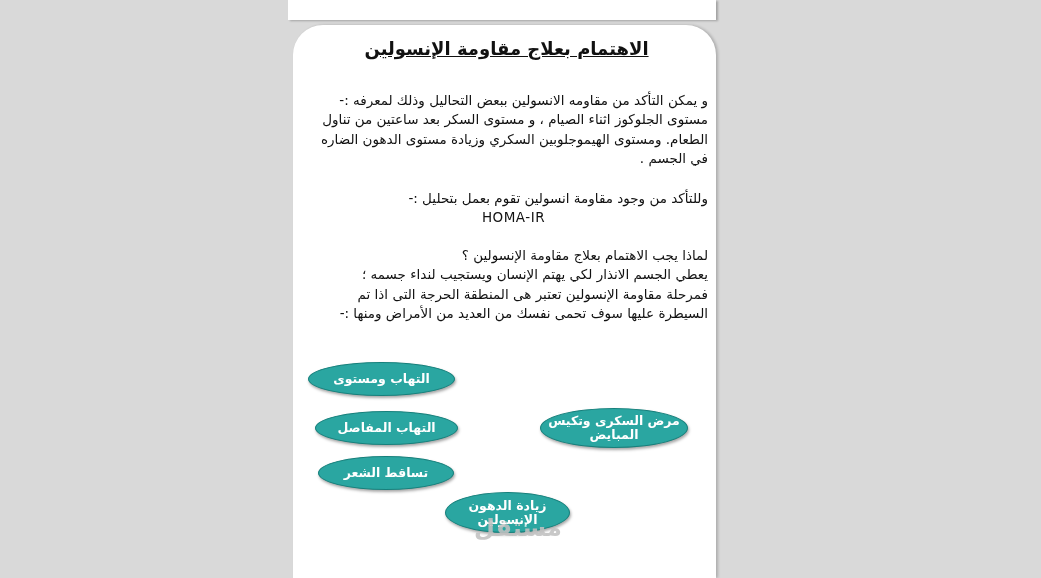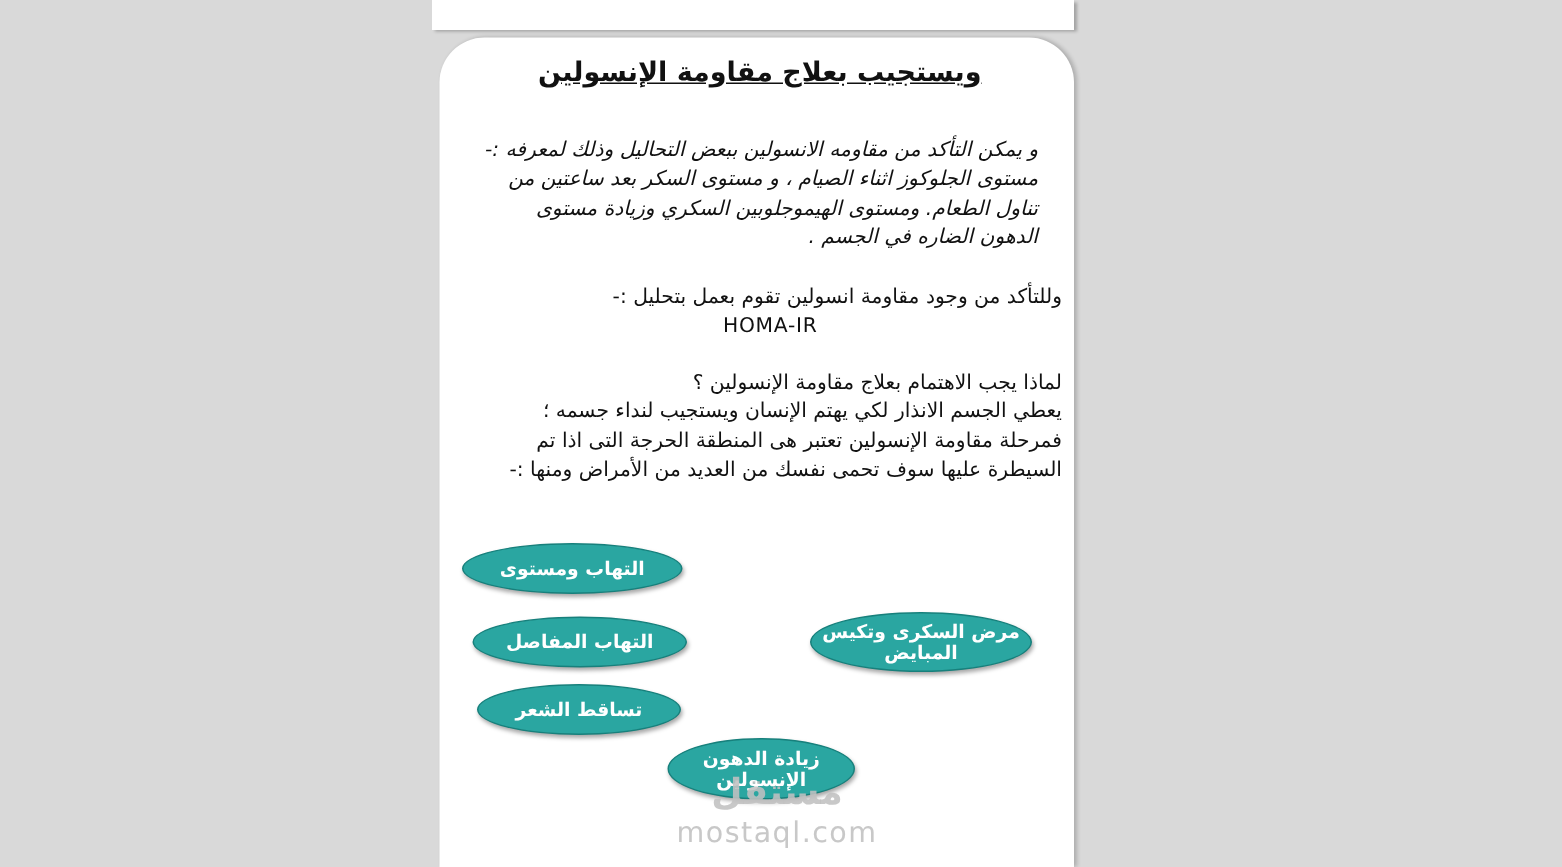--- a/index.html
+++ b/index.html
@@ -29,21 +29,21 @@
   .content{
     direction:rtl;text-align:right;
     padding:14px 8px 0 12px;
     font-size:13.5px;line-height:19.5px;
   }
   .title{
     font-size:18px;font-weight:bold;text-align:center;
     text-decoration:underline;
     margin:0;
   }
-  .para-tests{margin:32px 16px 0;font-style:italic;}
+  .para-tests{margin:32px 0 0;}
   .para-confirm{margin:20px 0 0;}
   .homa{
     margin:0;direction:ltr;text-align:center;padding-left:14px;
     font-size:13.5px;letter-spacing:0.5px;
   }
   .question{margin:18px 0 0;font-weight:normal;}
   .para-alarm{margin:0;}
   .para-critical{margin:0;}
   .bubble{
     position:absolute;z-index:1;
@@ -71,32 +71,31 @@
   .wm-name{font-size:24px;font-weight:bold;line-height:32px;direction:rtl;}
   .wm-domain{font-size:19px;line-height:22px;letter-spacing:1px;}
 </style>
 </head>
 <body>
 
 <div class="prev-page"></div>
 
 <div class="page">
   <div class="content">
-    <h1 class="title">ويستجيب بعلاج مقاومة الإنسولين</h1>
+    <h1 class="title">الاهتمام بعلاج مقاومة الإنسولين</h1>
     <p class="para-tests">و يمكن التأكد من مقاومه الانسولين ببعض التحاليل وذلك لمعرفه :- مستوى الجلوكوز اثناء الصيام ، و مستوى السكر بعد ساعتين من تناول الطعام.  ومستوى الهيموجلوبين السكري وزيادة مستوى الدهون الضاره في الجسم .</p>
     <p class="para-confirm">وللتأكد من وجود مقاومة انسولين تقوم بعمل بتحليل :-</p>
     <p class="homa">HOMA-IR</p>
     <p class="question">لماذا يجب الاهتمام بعلاج مقاومة الإنسولين ؟</p>
     <p class="para-alarm">يعطي الجسم الانذار لكي يهتم الإنسان ويستجيب لنداء جسمه ؛</p>
     <p class="para-critical">فمرحلة مقاومة الإنسولين تعتبر هى المنطقة الحرجة التى اذا تم السيطرة عليها سوف تحمى نفسك من العديد من الأمراض ومنها :-</p>
   </div>
 
   <div class="bubble bubble-l1">التهاب ومستوى</div>
   <div class="bubble bubble-r2">مرض السكرى وتكيس المبايض</div>
   <div class="bubble bubble-l2">التهاب المفاصل</div>
   <div class="bubble bubble-l3">تساقط الشعر</div>
   <div class="bubble bubble-b1">زيادة الدهون الإنسولين</div>
 
   <div class="watermark">
     <div class="wm-name">مستقل</div>
-    <div class="wm-domain">mostaql.com</div>
   </div>
 </div>
 
 </body></html>

